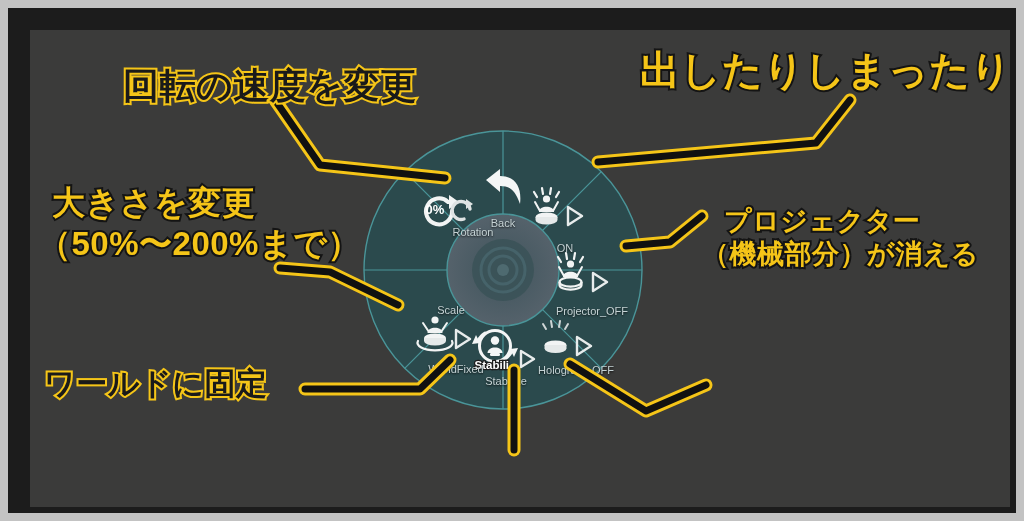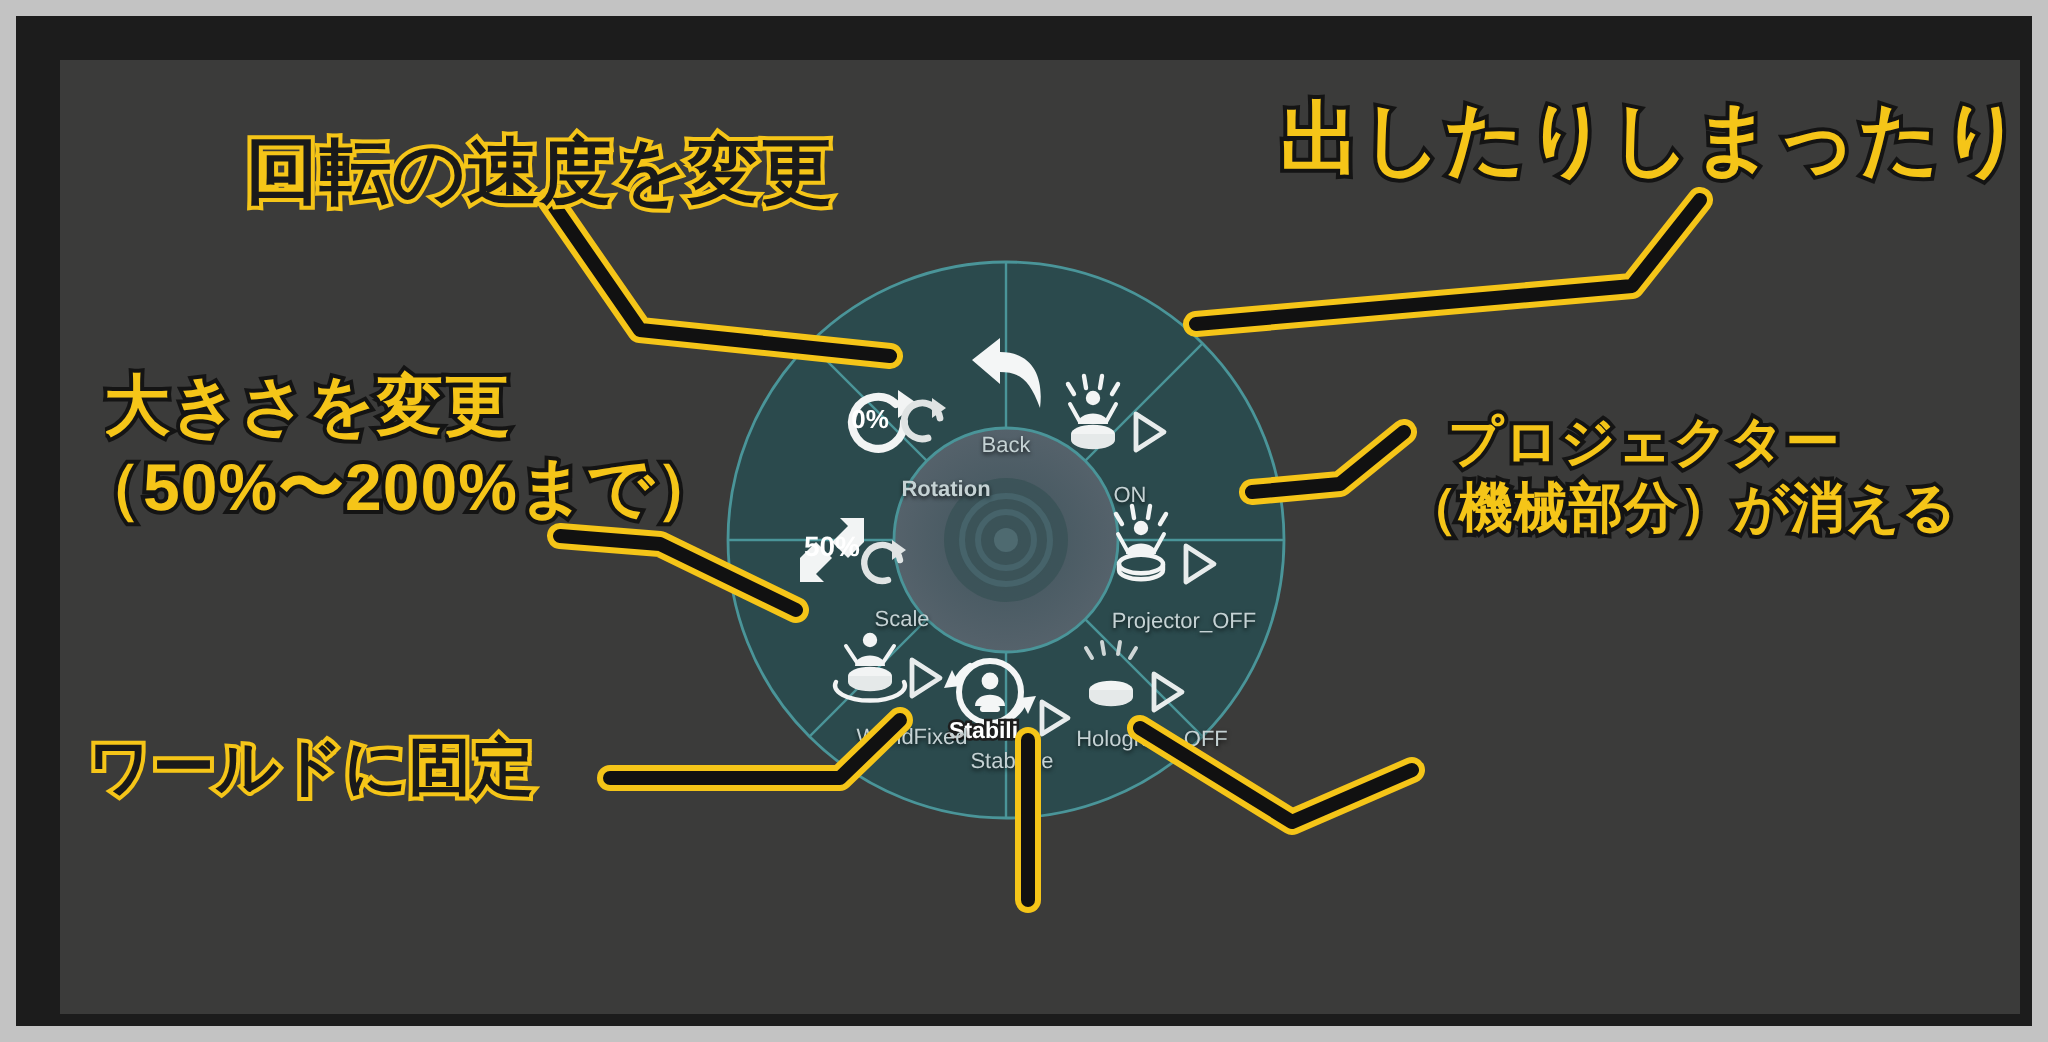--- a/index.html
+++ b/index.html
@@ -86,21 +86,21 @@
               <path d="M32 13 A13 13 0 1 0 36 22"></path>
             </g>
             <path d="M33 6 l10 7 -10 7 z" fill="#f2f4f4"></path>
             <g fill="none" stroke="#dfe3e3" stroke-width="3.4" stroke-linecap="round">
               <path d="M54 20 A9 9 0 1 0 48 30"></path>
             </g>
             <path d="M50 10 l7 5 -7 5 z" fill="#dfe3e3"></path>
             <text x="19" y="25" font-family="'Liberation Sans',sans-serif" font-size="13" font-weight="bold" fill="#ffffff" text-anchor="middle">0%</text>
           </svg>
         </div>
-        <div class="seg-label" style="left:110px;top:115px;font-weight:bold;">Rotation</div>
+        <div class="seg-label" style="left:110px;top:102px;">Rotation</div>
 
         <div class="seg-icon" style="left:140px;top:57px;">
           <svg width="46" height="42" viewBox="0 0 46 42">
             <path d="M6 14 L20 3 L20 10 C36 10 42 22 40 38 C35 24 30 20 20 20 L20 26 Z" fill="#f4f6f6"></path>
           </svg>
         </div>
         <div class="seg-label" style="left:140px;top:93px;">Back</div>
 
         <div class="seg-icon" style="left:193px;top:78px;">
           <svg width="60" height="44" viewBox="0 0 60 44">
@@ -184,31 +184,20 @@
               <line x1="34" y1="11" x2="28" y2="20"></line>
             </g>
             <ellipse cx="22" cy="26" rx="11" ry="4.6" fill="#f2f4f4"></ellipse>
             <path d="M11 26 v3 a11 4.6 0 0 0 22 0 v-3 z" fill="#e5e9e9"></path>
             <path d="M5 29 A17.5 7.5 0 1 0 39 29" fill="none" stroke="#f2f4f4" stroke-width="2.2" stroke-linecap="round"></path>
             <path d="M43 18 L57 27 L43 36 Z" fill="none" stroke="#e8ecec" stroke-width="2.4" stroke-linejoin="round"></path>
           </svg>
         </div>
         <div class="seg-label" style="left:93px;top:239px;">WorldFixed</div>
 
-        <div class="seg-icon" style="left:62px;top:145px;">
-          <svg width="66" height="44" viewBox="0 0 66 44">
-            <path d="M8 26 L8 38 L20 38 L16 34 L24 26 L16 18 Z" fill="#f2f4f4"></path>
-            <path d="M40 18 L40 6 L28 6 L32 10 L24 18 L32 26 Z" fill="#f2f4f4"></path>
-            <g fill="none" stroke="#e0e4e4" stroke-width="3.2" stroke-linecap="round">
-              <path d="M58 27 A9 9 0 1 0 52 37"></path>
-            </g>
-            <path d="M54 17 l7 5 -7 5 z" fill="#e0e4e4"></path>
-            <text x="24" y="25" font-family="'Liberation Sans',sans-serif" font-size="14" font-weight="bold" fill="#ffffff" text-anchor="middle">50%</text>
-          </svg>
-        </div>
         <div class="seg-label" style="left:88px;top:180px;">Scale</div>
       </div>
 
       <svg id="leaders" viewBox="0 0 980 477">
         <g fill="none" stroke-linecap="round" stroke-linejoin="round">
 
           <g>
             <polyline points="245,70 290,135 415,148" stroke="#f5c518" stroke-width="13"></polyline>
             <polyline points="245,70 290,135 415,148" stroke="#111111" stroke-width="7"></polyline>
           </g>

